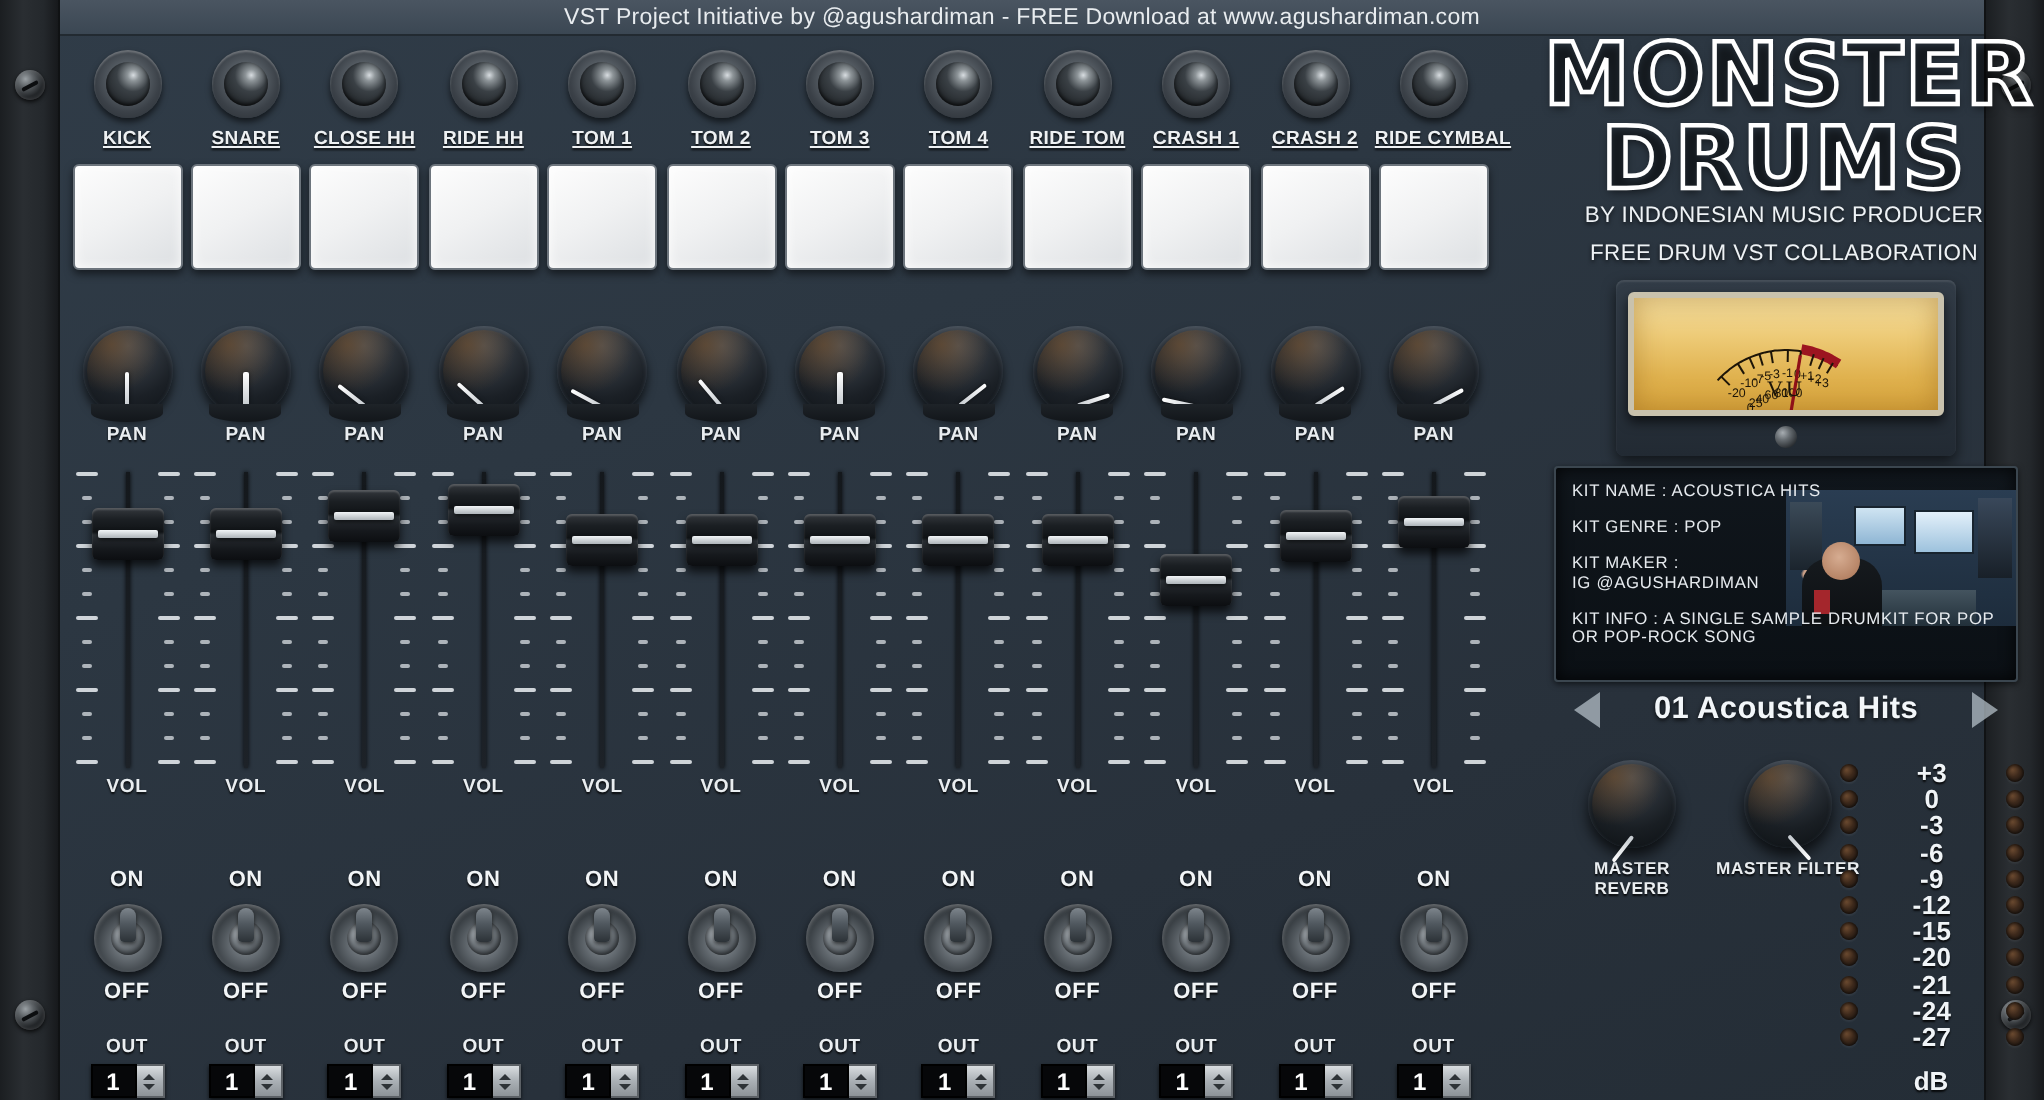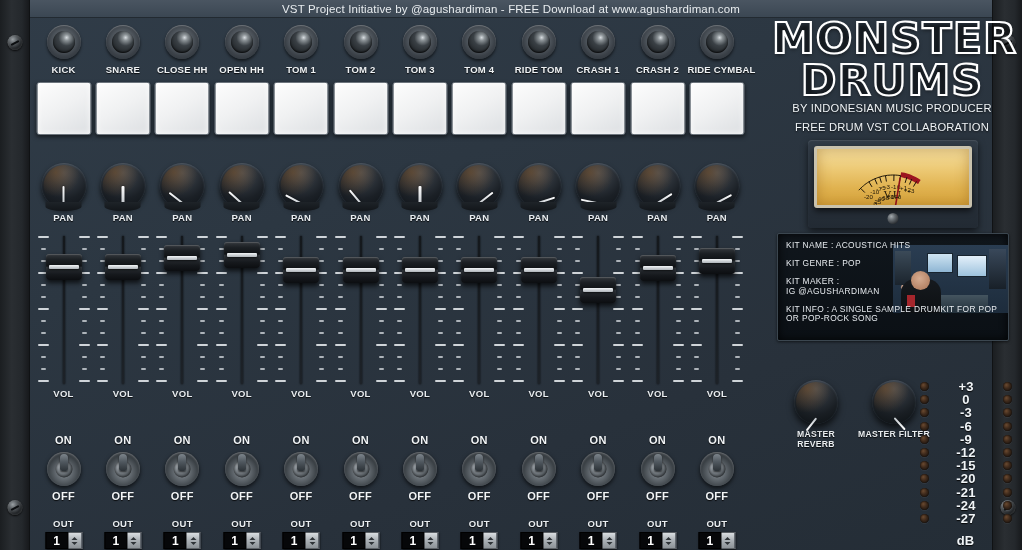--- a/index.html
+++ b/index.html
@@ -66,20 +66,21 @@
     width: 22px; height: 22px; border-radius: 50%;
     background: radial-gradient(circle at 62% 30%, #d8dde1 0%, #8d9498 14%, #3a4045 40%, #15181b 100%);
     box-shadow: inset 0 -1px 2px rgba(0,0,0,.8);
   }
   .clabel {
     position: absolute; top: 44px; left: 0; width: 100%;
     text-align: center; color: #eef1f3;
     font-size: 9.5px; font-weight: bold; letter-spacing: .2px;
     white-space: nowrap;
     text-shadow: 0 1px 1px rgba(0,0,0,.8);
+    text-decoration: underline;
   }
   .pad {
     position: absolute; top: 62px; left: 50%; transform: translateX(-50%);
     width: 55px; height: 53px; border-radius: 3px;
     background: linear-gradient(150deg,#fdfdfd 0%,#f0f1f2 48%,#dcdfe2 100%);
     border: 1px solid #6d757d;
     box-shadow: 0 2px 4px rgba(0,0,0,.55), inset 0 0 6px rgba(255,255,255,.9);
   }
 
   
@@ -568,21 +569,21 @@
             <i class="dn"></i>
           </div>
         </div>
       </div>
       <div class="chan" style="left: 178.2px;">
         <div class="tknob-wrap">
           <div class="tknob">
             <div class="tknob-in"></div>
           </div>
         </div>
-        <div class="clabel">OPEN HH</div>
+        <div class="clabel">RIDE HH</div>
         <div class="pad"></div>
         <div class="pan-wrap">
           <div class="pan">
             <div class="pan-ind" style="transform:rotate(-48deg)"></div>
             <div class="pan-cap"></div>
           </div>
         </div>
         <div class="pan-label">PAN</div>
         <div class="fader">
           <div class="fader-rail"></div>
@@ -1207,20 +1208,25 @@
       </div>
       <div class="kit-txt">
         <div>KIT NAME : ACOUSTICA HITS</div>
         <div>KIT GENRE : POP</div>
         <div style="margin-bottom:2px">KIT MAKER :</div>
         <div>IG @AGUSHARDIMAN</div>
         <div class="wrap">KIT INFO : A SINGLE SAMPLE DRUMKIT FOR POP OR POP-ROCK SONG</div>
       </div>
     </div>
 
+    <div id="preset">
+      <div class="arrow left"></div>
+      <div class="pres-name">01 Acoustica Hits</div>
+      <div class="arrow right"></div>
+    </div>
 
     <div class="mknob-wrap" id="rev-wrap" style="left:6px; top:362px; width:76px;">
       <div class="mknob" id="rev-knob" style="width:44px;height:44px;">
         <div class="mknob-ind" id="rev-ind" style="height: 16px; transform: rotate(-142deg);"></div>
       </div>
       <div class="mknob-label">MASTER REVERB</div>
     </div>
 
     <div class="mknob-wrap" id="fil-wrap" style="left:84px; top:362px; width:76px;">
       <div class="mknob" id="fil-knob" style="width:44px;height:44px;">

